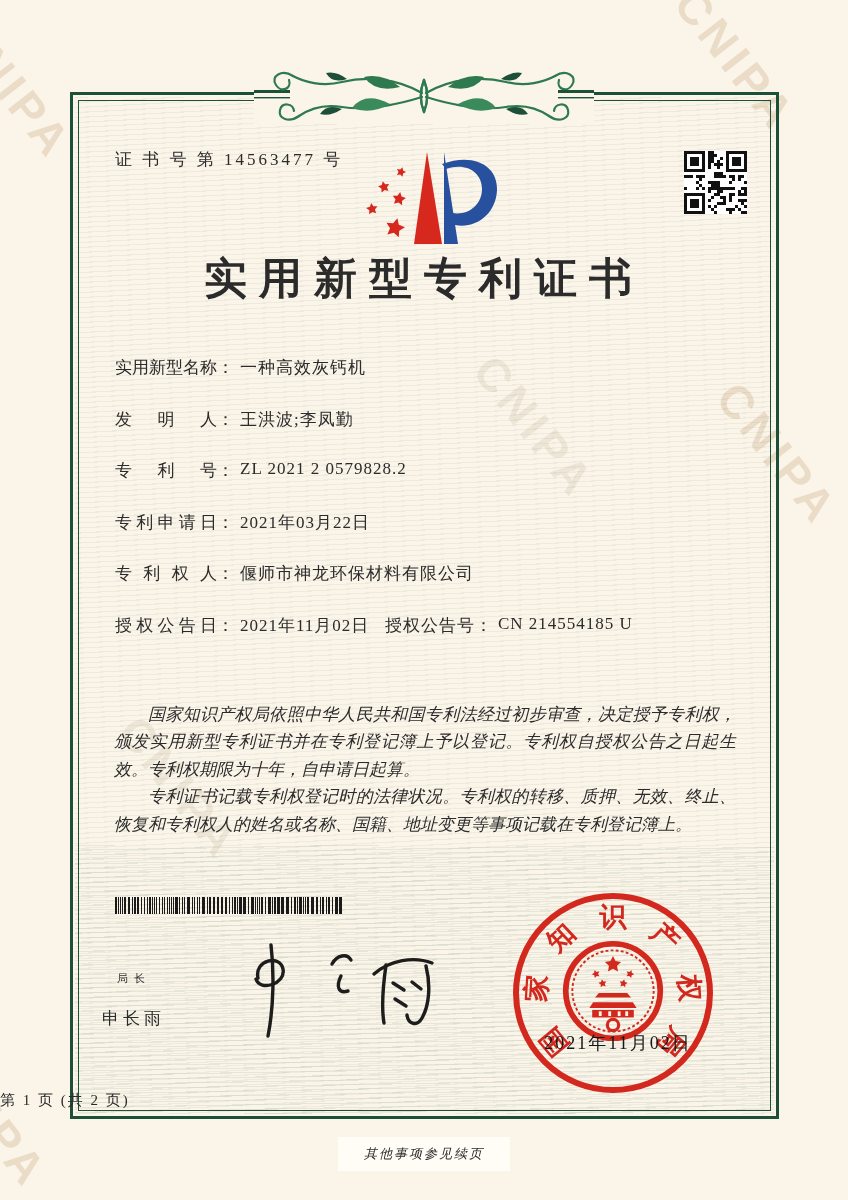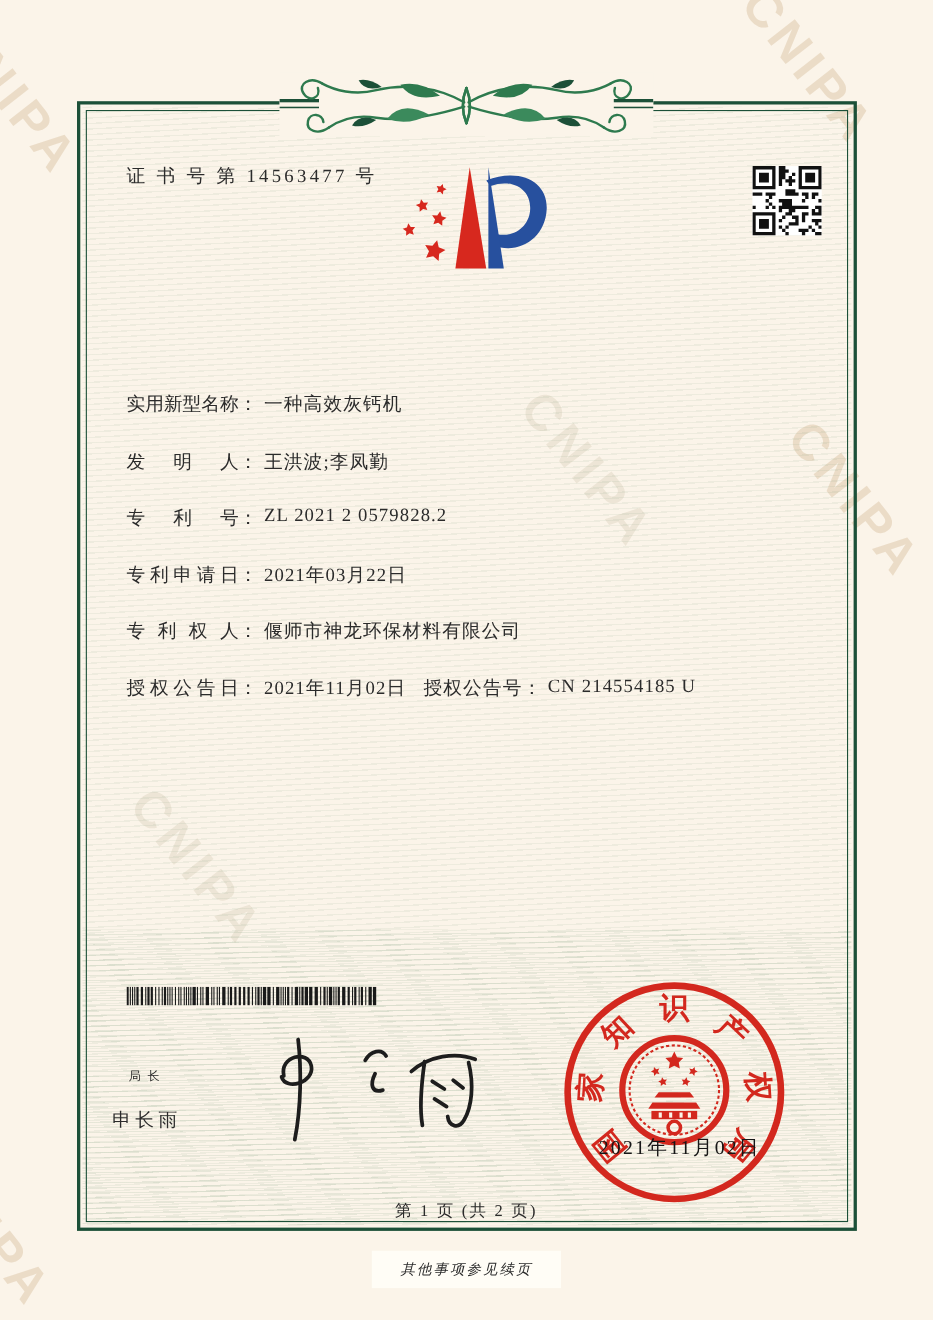--- a/index.html
+++ b/index.html
@@ -53,21 +53,21 @@
       font-size:17px;letter-spacing:4px}
   .sig-script{position:absolute;left:228px;top:938px;width:225px;height:108px}
   
   .seal{position:absolute;left:513px;top:893px;width:200px;height:200px}
   .seal-ring{position:absolute;inset:0;border:6px solid var(--red);border-radius:50%}
   .seal-char{position:absolute;left:50%;top:50%;font-size:27px;font-weight:bold;color:var(--red);line-height:1}
   .seal-emblem{position:absolute;left:48px;top:46px;width:104px;height:104px}
   .seal-date{position:absolute;left:513px;top:1031px;width:210px;text-align:center;z-index:4;
       font-size:18px;letter-spacing:2px;color:#161616}
   
-  .page-info{position:absolute;left:0;top:1091px;width:100%;text-align:center;font-size:15px;letter-spacing:2px}
+  .page-info{position:absolute;left:0;top:1091px;width:100%;font-size:15px;letter-spacing:2px}
   .cont-note{position:absolute;left:50%;top:1137px;transform:translateX(-50%);
       background:#fffdf6;padding:8px 26px;font-size:13px;font-style:italic;letter-spacing:2px;white-space:nowrap}
 </style>
 </head>
 <body>
 
 <div class="wm" style="left:-18px;top:6px">CNIPA</div>
 <div class="wm" style="left:706px;top:-22px">CNIPA</div>
 <div class="wm faint" style="left:505px;top:345px">CNIPA</div>
 <div class="wm faint" style="left:150px;top:706px">CNIPA</div>
@@ -123,30 +123,35 @@
     <path d="M86,20 C118,8 142,22 141,46 C140,70 120,85 99,81 C93,79 92,72 96,69 C112,72 126,61 126,45 C126,28 110,18 90,25 Z" fill="#27509e"></path>
     <polygon points="71,8 86,100 58,100" fill="#d7281e"></polygon>
     <polygon points="88,8 102,100 88,100" fill="#27509e"></polygon>
     <use href="#star" transform="translate(45,28) scale(5) rotate(18)" fill="#d7281e"></use>
     <use href="#star" transform="translate(28,43) scale(6) rotate(-12)" fill="#d7281e"></use>
     <use href="#star" transform="translate(43,55) scale(7) rotate(10)" fill="#d7281e"></use>
     <use href="#star" transform="translate(16,65) scale(6) rotate(-8)" fill="#d7281e"></use>
     <use href="#star" transform="translate(39,84) scale(10) rotate(14)" fill="#d7281e"></use>
   </svg>
 
+  <div class="title">实用新型专利证书</div>
 
   <div class="fields" id="fields">
       <div class="field-row"><span class="f-label">实用新型名称</span><span class="f-colon">：</span><span class="f-value">一种高效灰钙机</span></div>
       <div class="field-row"><span class="f-label">发明人</span><span class="f-colon">：</span><span class="f-value">王洪波;李凤勤</span></div>
       <div class="field-row"><span class="f-label">专利号</span><span class="f-colon">：</span><span class="f-value">ZL 2021 2 0579828.2</span></div>
       <div class="field-row"><span class="f-label">专利申请日</span><span class="f-colon">：</span><span class="f-value">2021年03月22日</span></div>
       <div class="field-row"><span class="f-label">专利权人</span><span class="f-colon">：</span><span class="f-value">偃师市神龙环保材料有限公司</span></div>
       <div class="field-row"><span class="f-label">授权公告日</span><span class="f-colon">：</span><span class="f-value">2021年11月02日</span><span class="f-group2"><span class="f-label">授权公告号</span><span class="f-colon">：</span><span class="f-value">CN 214554185 U</span></span></div>
     </div>
 
+  <div class="body-text">
+    <p>国家知识产权局依照中华人民共和国专利法经过初步审查，决定授予专利权，颁发实用新型专利证书并在专利登记簿上予以登记。专利权自授权公告之日起生效。专利权期限为十年，自申请日起算。</p>
+    <p>专利证书记载专利权登记时的法律状况。专利权的转移、质押、无效、终止、恢复和专利权人的姓名或名称、国籍、地址变更等事项记载在专利登记簿上。</p>
+  </div>
 
   <svg class="barcode" viewBox="0 0 228 17" preserveAspectRatio="none">
     <g id="bars" fill="#1a1a1a">
         <rect x="0" y="0" width="2" height="17"></rect>
         <rect x="3" y="0" width="1" height="17"></rect>
         <rect x="5" y="0" width="1" height="17"></rect>
         <rect x="7" y="0" width="1" height="17"></rect>
         <rect x="9" y="0" width="2" height="17"></rect>
         <rect x="13" y="0" width="2" height="17"></rect>
         <rect x="17" y="0" width="1" height="17"></rect>

